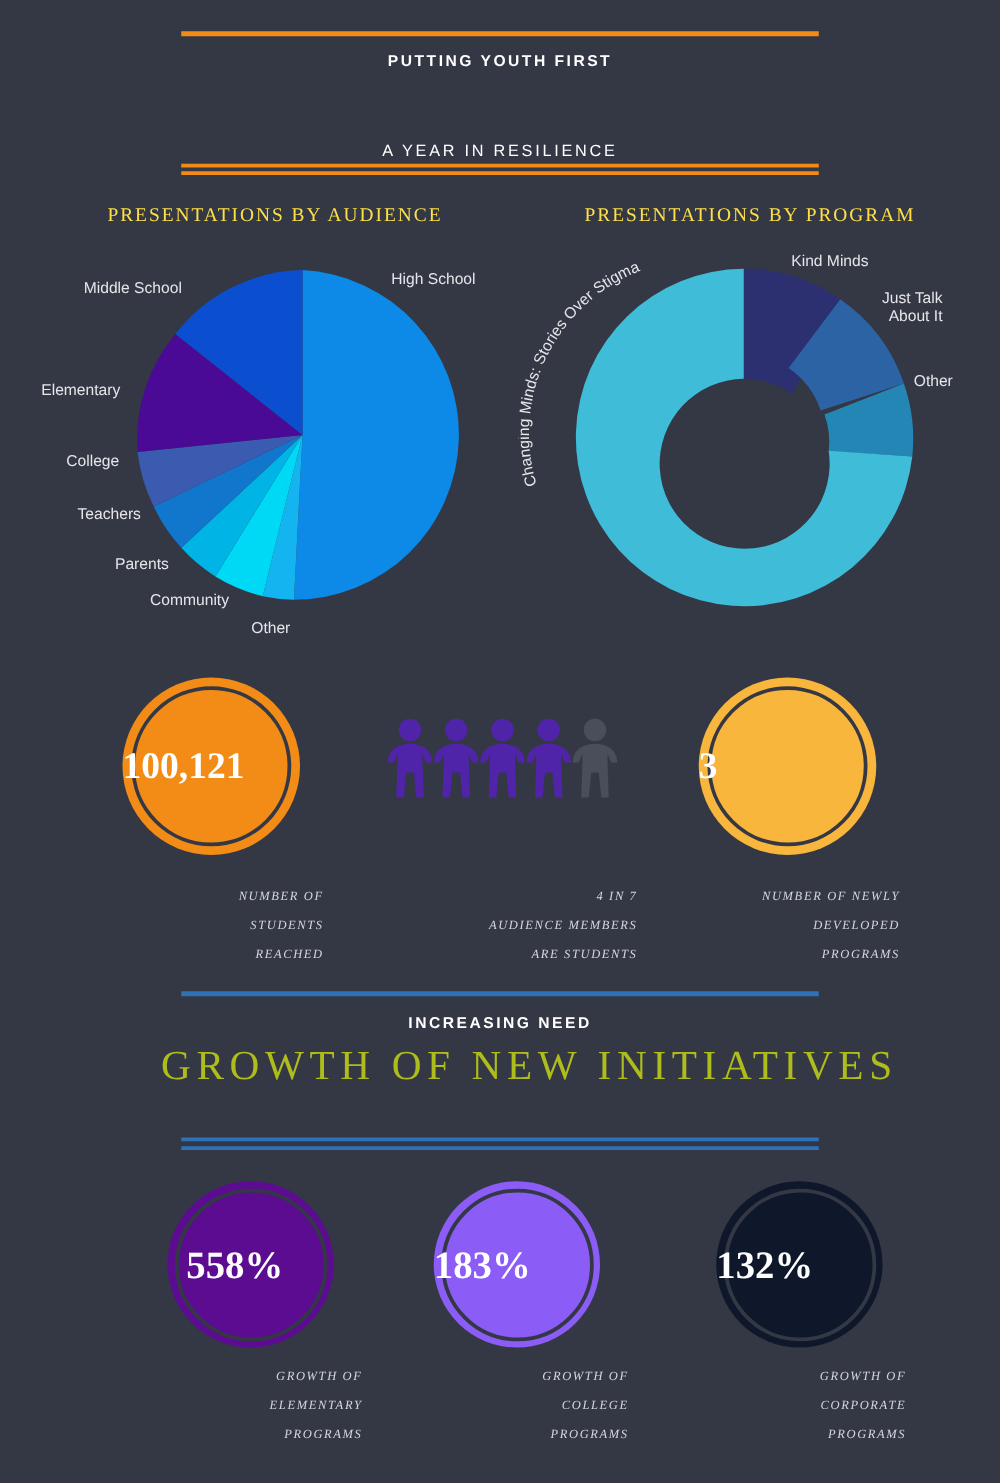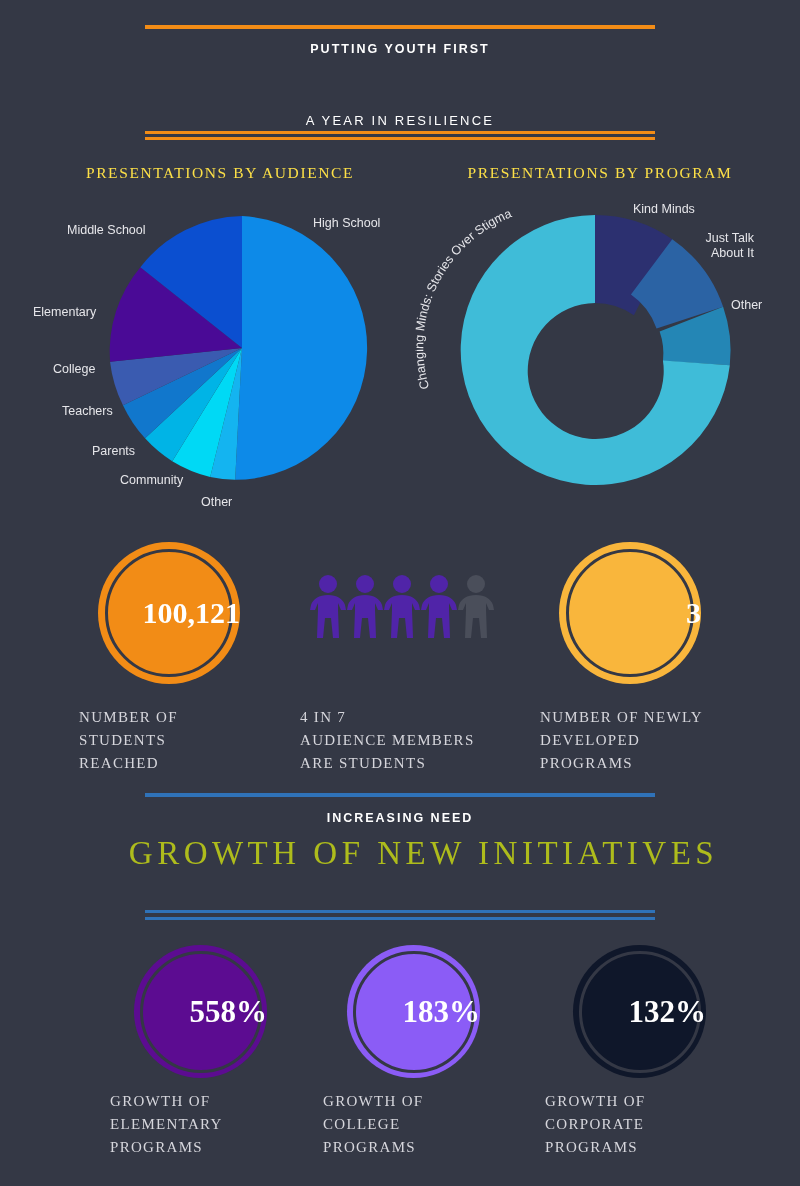--- a/index.html
+++ b/index.html
@@ -78,34 +78,35 @@
     font-family: "Liberation Sans", sans-serif;
     font-size: 12.5px;
     color: #e6e6ea;
     white-space: pre;
     line-height: 15px;
   }
 
   
   .stat-caption {
     position: absolute;
-    text-align: left;
-    font-family: "Liberation Serif", serif;
-    font-size: 15px;
+    text-align: right;
+    font-family: "Liberation Serif", serif;
+    font-size: 10px;
     letter-spacing: 1.3px;
     line-height: 23px;
     color: #d6d6dc;
     white-space: pre-line;
+    font-style: italic;
   }
   .circle-stat {
     position: absolute;
     border-radius: 50%;
     display: flex;
     align-items: center;
-    justify-content: flex-end;
+    justify-content: flex-start;
   }
   .circle-stat .inner-ring {
     position: absolute;
     border-radius: 50%;
     border: 3px solid #343845;
   }
   .circle-stat .val {
     position: relative;
     font-family: "Liberation Serif", serif;
     font-weight: bold;

